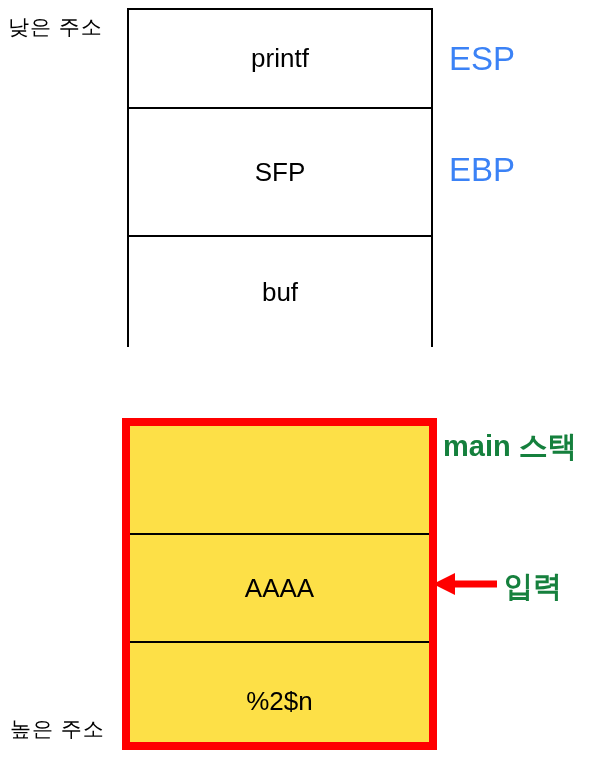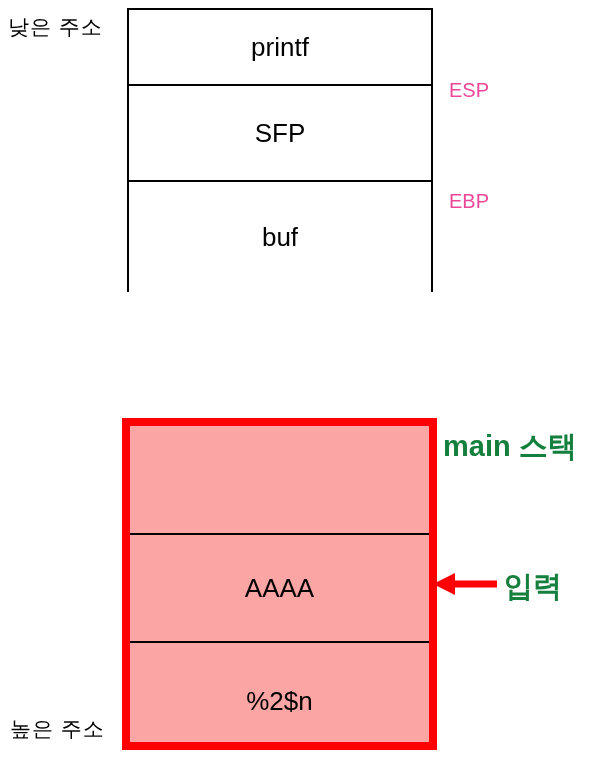--- a/index.html
+++ b/index.html
@@ -40,55 +40,54 @@
   }
   .stack-box .cell {
     box-sizing: border-box;
     border-bottom: 2px solid #000000;
     display: flex;
     align-items: center;
     justify-content: center;
     font-size: 26px;
     color: #000000;
   }
-  .cell-printf { height: 76px; }
-  .cell-sfp    { height: 96px; }
+  .cell-printf { height: 99px; }
+  .cell-sfp    { height: 128px; }
   .cell-ret    { height: 101px; }
   .cell-buf    { height: 110px; border-bottom: none !important; }
 
   
   .red-box {
     position: absolute;
     left: 122px;
     top: 418px;
     width: 315px;
     height: 332px;
     box-sizing: border-box;
     border: 8px solid #ff0000;
-    background: #fca5a5;
+    background: #fde047;
   }
   .red-box .cell {
     box-sizing: border-box;
     display: flex;
     align-items: center;
     justify-content: center;
     font-size: 26px;
     color: #000000;
   }
   .cell-empty { height: 107px; }
   .cell-aaaa  { height: 108px; border-top: 2px solid #000000; }
   .cell-fmt   { height: 119px; border-top: 2px solid #000000; }
 
   
   .reg-label {
     position: absolute;
-    font-size: 20px;
-    color: #ec4899;
+    font-size: 33px;
+    color: #3b82f6;
     white-space: nowrap;
-    margin-top: 39px;
   }
   .reg-label.esp { left: 449px; top: 40px; }
   .reg-label.ebp { left: 449px; top: 151px; }
 
   
   .red-label {
     position: absolute;
     font-size: 29px;
     font-weight: bold;
     color: #15803d;

